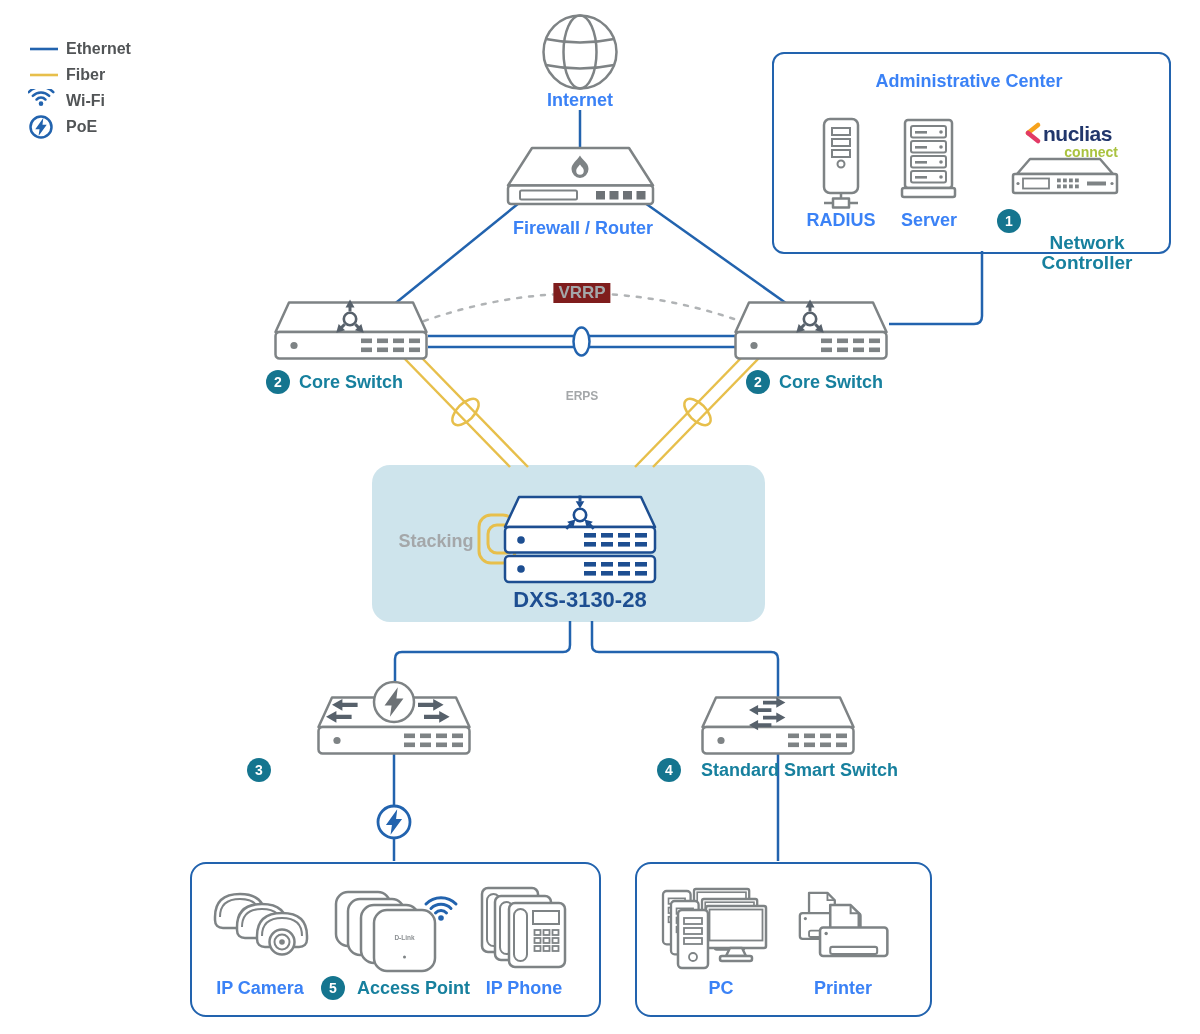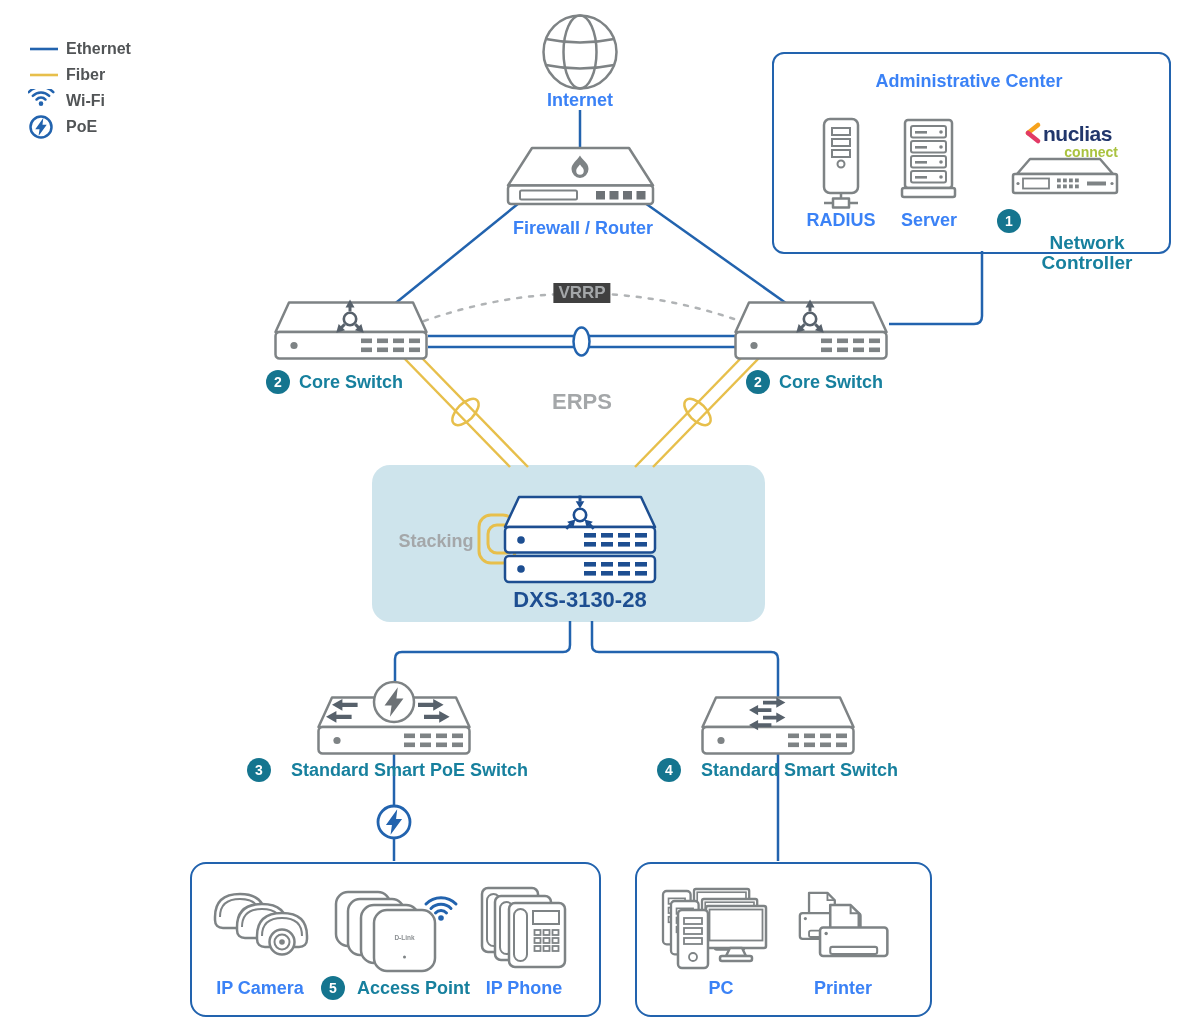--- a/index.html
+++ b/index.html
@@ -10,21 +10,21 @@
   .box{position:absolute;border:2.5px solid #2263AE;background:#fff;}
   .admin-box{left:772px;top:52px;width:395px;height:198px;border-radius:12px;}
   .left-box{left:190px;top:862px;width:407px;height:151px;border-radius:16px;}
   .right-box{left:635px;top:862px;width:293px;height:151px;border-radius:16px;}
   svg.layer{position:absolute;left:0;top:0;z-index:2;}
   .lbl{position:absolute;z-index:3;font-weight:700;font-size:18px;color:#3b82f6;white-space:nowrap;}
   .ctr{transform:translateX(-50%);}
   .teal{color:#17809E;text-align:right;}
   .navy{color:#1D4E91;}
   .muted{color:#A4A7A9;}
-  .vrrp-bg{background:#404040;padding:0 5px;}
+  .vrrp-bg{background:#7f1d1d;padding:0 5px;}
   .badge{position:absolute;z-index:4;width:24px;height:24px;border-radius:50%;background:#15758F;
          color:#fff;font-weight:700;font-size:14px;line-height:24px;text-align:center;}
   .two-line{white-space:normal;width:120px;text-align:center;line-height:20px;font-size:19px;}
   .legend{position:absolute;left:28px;top:36px;z-index:3;}
   .legend-row{display:flex;align-items:center;height:26px;}
   .legend-ico{width:38px;display:flex;align-items:center;}
   .legend-txt{font-weight:700;font-size:16px;color:#515456;}
   .face{fill:#fff;stroke:currentColor;stroke-width:2.5;stroke-linejoin:round;}
   .oc{fill:none;stroke:currentColor;}
   .fc{fill:currentColor;stroke:none;}
@@ -426,27 +426,26 @@
   <div class="lbl ctr" style="left:929px;top:210px;">Server</div>
   <span class="badge" style="left:997px;top:209px;">1</span>
   <div class="lbl teal two-line" style="left:1027px;top:201px;margin-top:32px;">Network Controller</div>
 
   <span class="badge" style="left:266px;top:370px;">2</span>
   <div class="lbl teal" style="left:299px;top:372px;">Core Switch</div>
   <span class="badge" style="left:746px;top:370px;">2</span>
   <div class="lbl teal" style="left:779px;top:372px;">Core Switch</div>
 
   <div class="lbl muted ctr vrrp-bg" style="left:582px;top:283px;font-size:17px;">VRRP</div>
-  <div class="lbl muted ctr" style="left:582px;top:389px;font-size:22px;">ERPS</div>
+  <div class="lbl muted ctr" style="left:582px;top:389px;font-size:12px;">ERPS</div>
 
   <div class="lbl muted ctr" style="left:436px;top:531px;">Stacking</div>
   <div class="lbl navy ctr" style="left:580px;top:587px;font-size:22px;">DXS-3130-28</div>
 
   <span class="badge" style="left:247px;top:758px;">3</span>
-  <div class="lbl teal" style="left:291px;top:760px;">Standard Smart PoE Switch</div>
   <span class="badge" style="left:657px;top:758px;">4</span>
   <div class="lbl teal" style="left:701px;top:760px;">Standard Smart Switch</div>
 
   <div class="lbl ctr" style="left:260px;top:978px;">IP Camera</div>
   <span class="badge" style="left:321px;top:976px;">5</span>
   <div class="lbl teal" style="left:357px;top:978px;">Access Point</div>
   <div class="lbl ctr" style="left:524px;top:978px;">IP Phone</div>
 
   <div class="lbl ctr" style="left:721px;top:978px;">PC</div>
   <div class="lbl ctr" style="left:843px;top:978px;">Printer</div>

